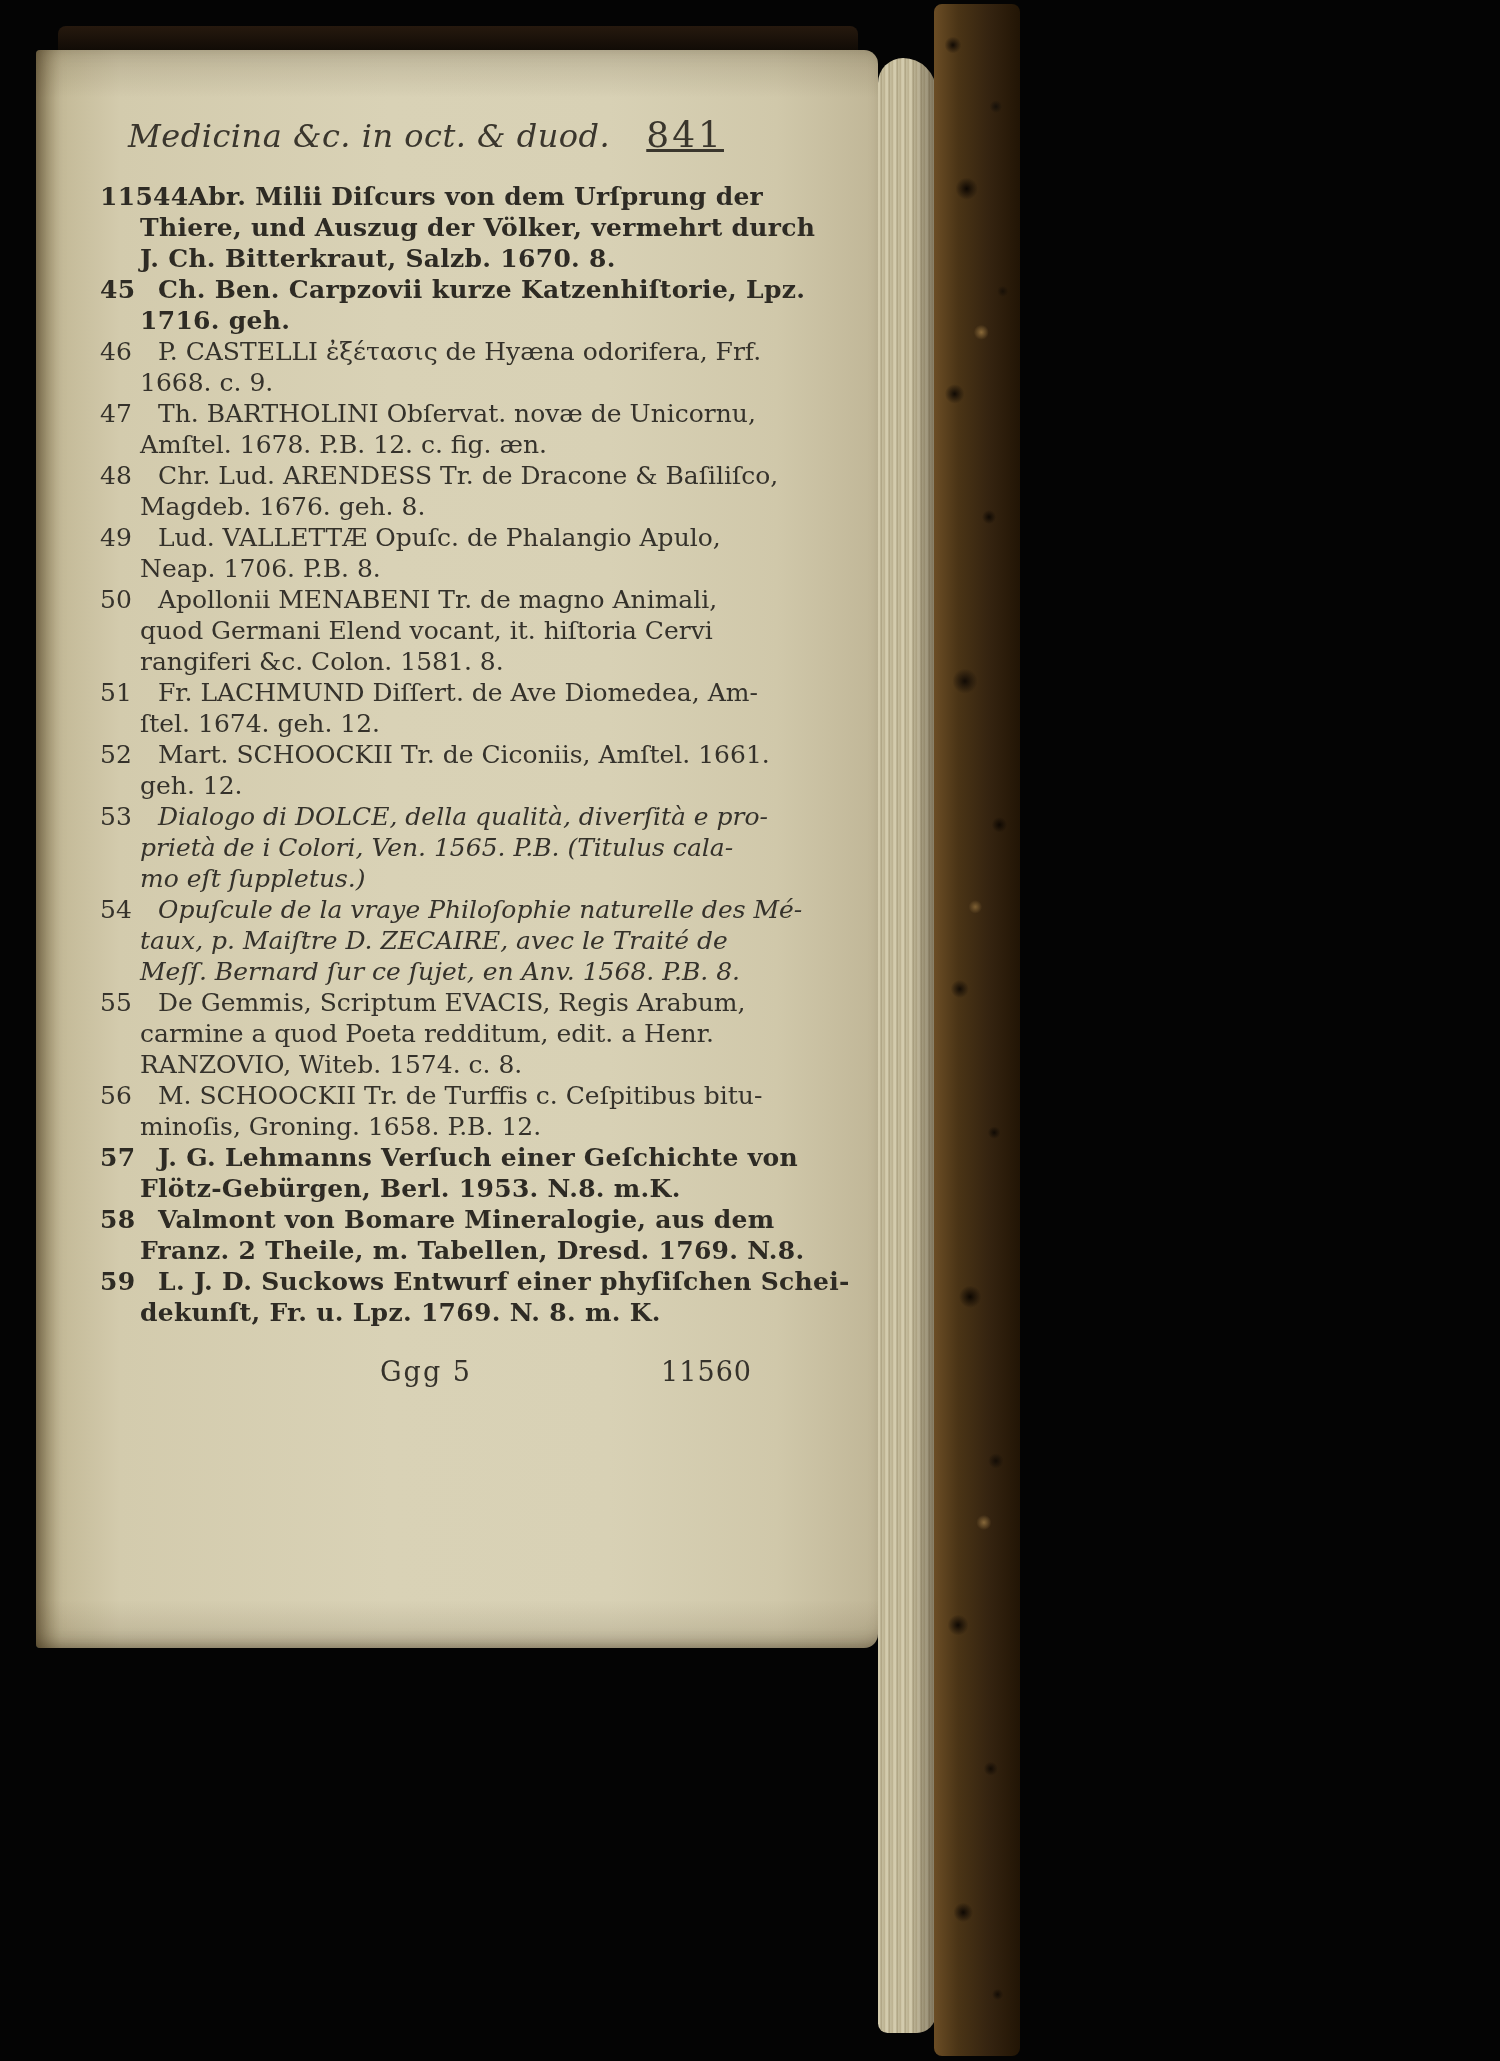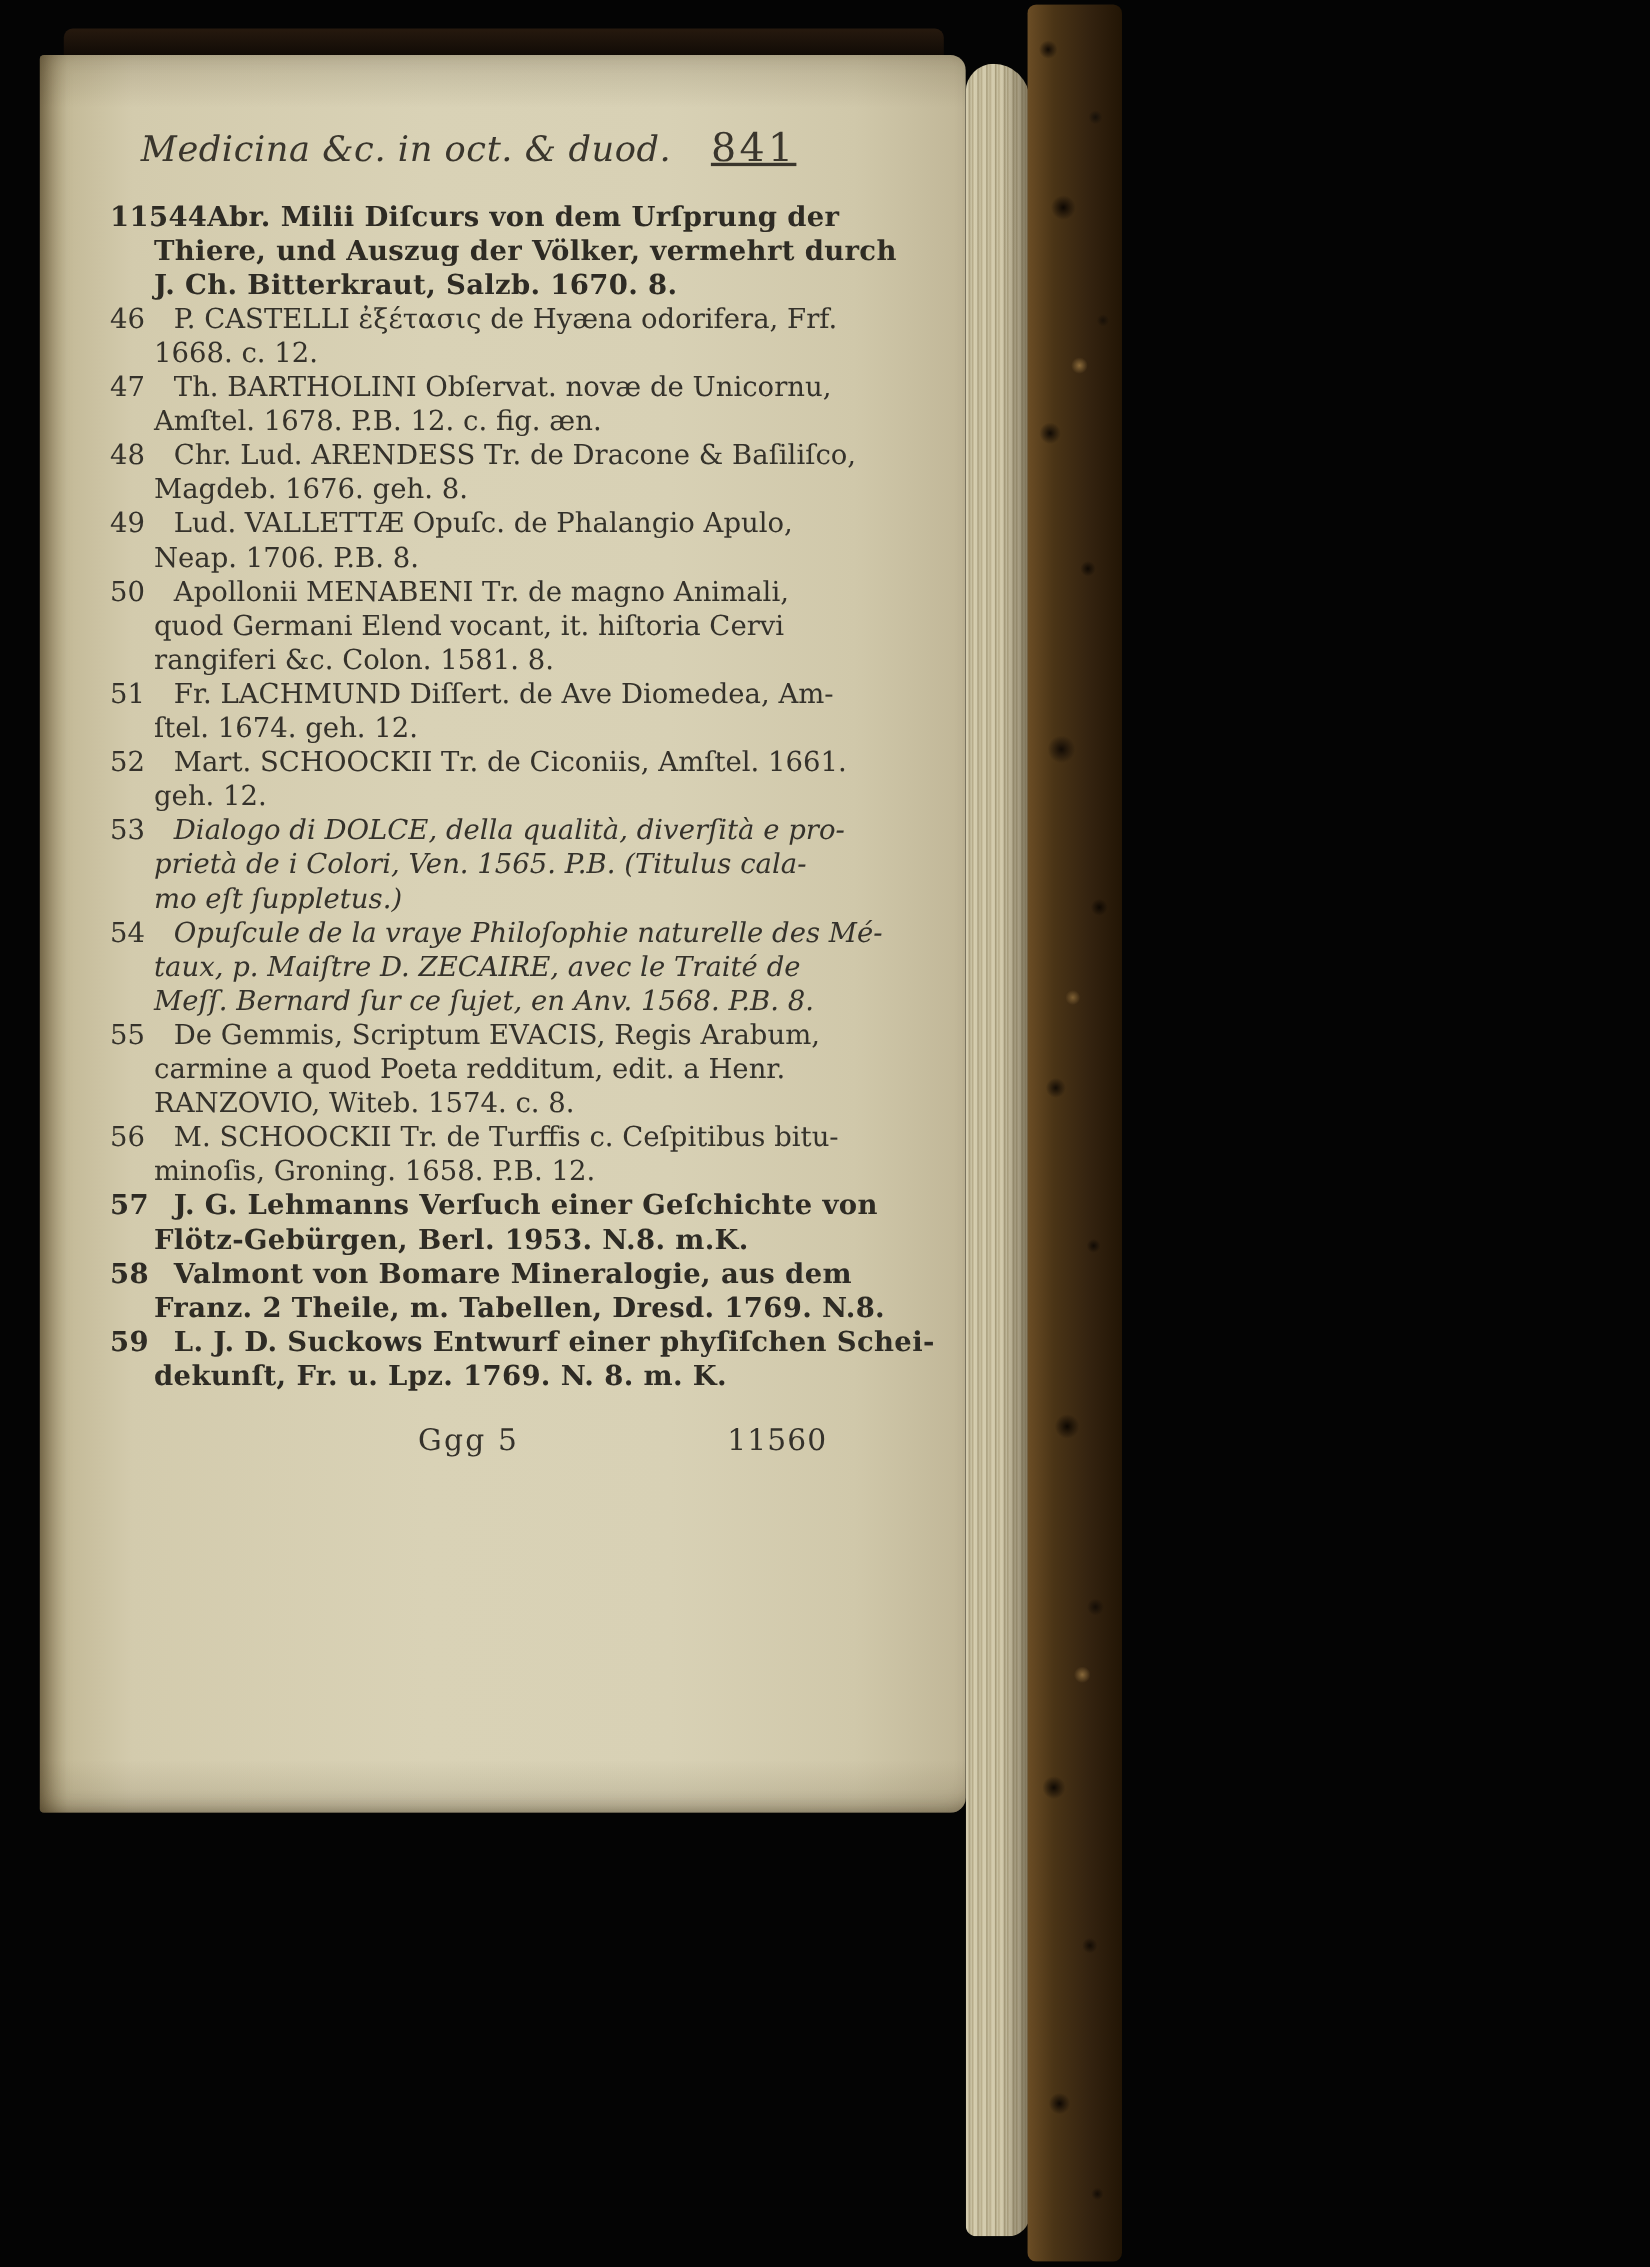--- a/index.html
+++ b/index.html
@@ -128,23 +128,27 @@
         <span class="title">Medicina &amp;c. in oct. &amp; duod.</span>
         <span class="pagenum">841</span>
       </div>
 
       <div class="entries">
           <p class="entry fraktur">
             <span class="line first"><span class="num">11544</span><span class="txt">Abr. Milii Diſcurs von dem Urſprung der</span></span>
             <span class="line cont">Thiere, und Auszug der Völker, vermehrt durch</span>
             <span class="line cont">J. Ch. Bitterkraut, Salzb. 1670. 8.</span>
           </p>
+          <p class="entry fraktur">
+            <span class="line first"><span class="num">45</span><span class="txt">Ch. Ben. Carpzovii kurze Katzenhiſtorie, Lpz.</span></span>
+            <span class="line cont">1716. geh.</span>
+          </p>
           <p class="entry roman">
             <span class="line first"><span class="num">46</span><span class="txt">P. CASTELLI ἐξέτασις de Hyæna odorifera, Frf.</span></span>
-            <span class="line cont">1668. c. 12.</span>
+            <span class="line cont">1668. c. 9.</span>
           </p>
           <p class="entry roman">
             <span class="line first"><span class="num">47</span><span class="txt">Th. BARTHOLINI Obſervat. novæ de Unicornu,</span></span>
             <span class="line cont">Amſtel. 1678. P.B. 12. c. fig. æn.</span>
           </p>
           <p class="entry roman">
             <span class="line first"><span class="num">48</span><span class="txt">Chr. Lud. ARENDESS Tr. de Dracone &amp; Baſiliſco,</span></span>
             <span class="line cont">Magdeb. 1676. geh. 8.</span>
           </p>
           <p class="entry roman">

